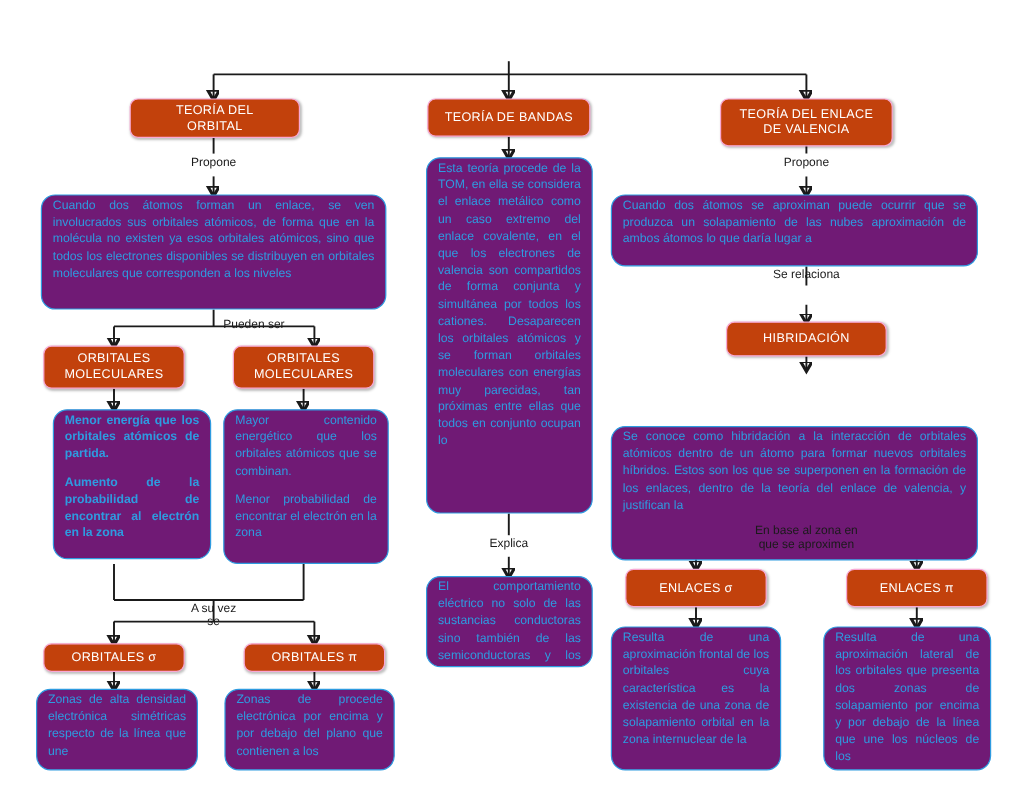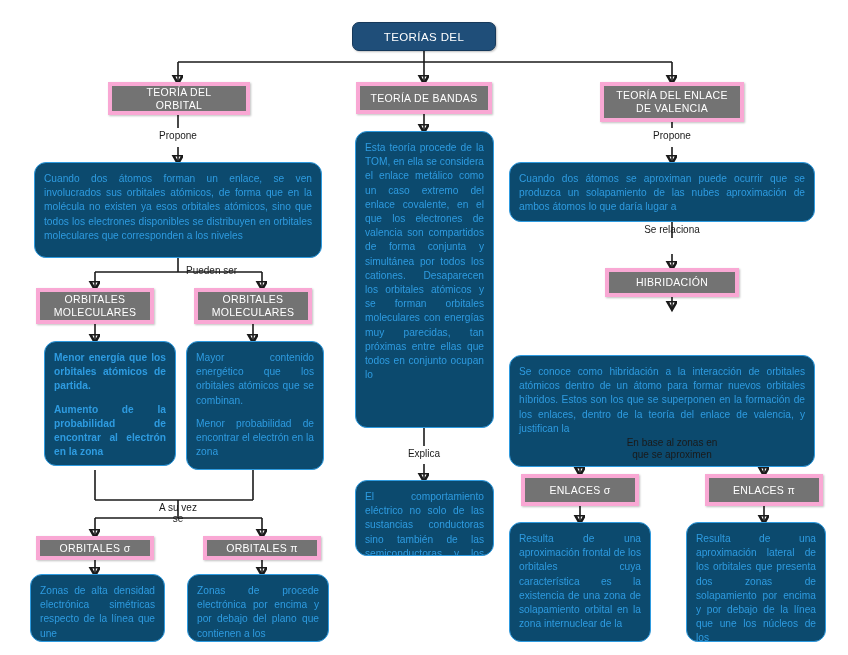--- a/index.html
+++ b/index.html
@@ -20,39 +20,39 @@
     border-radius:7px;
     color:#ffffff;
     display:flex;align-items:center;justify-content:center;
     text-align:center;
     font-size:11.5px;
     letter-spacing:.4px;
     box-shadow:1px 1px 2px rgba(0,0,0,.25);
   }
   
   .pill-blue{
-    background:#737373;
-    border:4px solid #f9a8d4;
-    border-radius:0;
+    background:#c2410c;
+    border:1px solid #f9a8d4;
+    border-radius:7px;
     color:#ffffff;
     display:flex;align-items:center;justify-content:center;
     text-align:center;
     font-size:10.5px;
     line-height:13px;
     letter-spacing:.3px;
     box-shadow:1px 1px 2px rgba(0,0,0,.25);
   }
   
   .card{
-    background:#0c4a6e;
+    background:#701a75;
     border:1.4px solid #2E9BE0;
     border-radius:12px;
     color:#2E9BE0;
     overflow:hidden;
-    padding:9px 9px 5px 9px;
+    padding:2px 9px 5px 9px;
   }
   .card p{
     margin:0 0 9px 0;
     font-size:10.2px;
     line-height:14.2px;
     text-align:justify;
     text-align-last:left;
     color:#2E9BE0;
   }
   .card p:last-child{margin-bottom:0;}
@@ -128,23 +128,20 @@
     <line x1="672" y1="420" x2="672" y2="440"></line>
     <path d="M580 458 L672 458 L764 458"></path>
     <line x1="580" y1="458" x2="580" y2="474" marker-end="url(#ah)"></line>
     <line x1="764" y1="458" x2="764" y2="474" marker-end="url(#ah)"></line>
     <line x1="672" y1="440" x2="672" y2="458"></line>
 
     <line x1="580" y1="506" x2="580" y2="522" marker-end="url(#ah)"></line>
     <line x1="764" y1="506" x2="764" y2="522" marker-end="url(#ah)"></line>
   </svg>
 
-  <div class="node pill-dark" style="left:352px;top:22px;width:144px;height:29px;">
-    <span>TEORÍAS DEL</span>
-  </div>
 
   <div class="node pill-blue" style="left:108px;top:82px;width:142px;height:33px;white-space:pre-line;">
     <span>TEORÍA DEL
 ORBITAL</span>
   </div>
 
   <div class="conn-label" style="left:118px;top:130px;width:120px;">Propone</div>
 
   <div class="node card" style="left:34px;top:162px;width:288px;height:96px;">
     <p>Cuando dos átomos forman un enlace, se ven involucrados sus orbitales atómicos, de forma que en la molécula no existen ya esos orbitales atómicos, sino que todos los electrones disponibles se distribuyen en orbitales moleculares que corresponden a los niveles</p>
@@ -219,21 +216,21 @@
   <div class="conn-label" style="left:622px;top:224px;width:100px;">Se relaciona</div>
 
   <div class="node pill-blue" style="left:605px;top:268px;width:134px;height:29px;">
     <span>HIBRIDACIÓN</span>
   </div>
 
   <div class="node card" style="left:509px;top:308px;width:306px;height:112px;margin-top:47px;">
     <p>Se conoce como hibridación a la interacción de orbitales atómicos dentro de un átomo para formar nuevos orbitales híbridos. Estos son los que se superponen en la formación de los enlaces, dentro de la teoría del enlace de valencia, y justifican la</p>
   </div>
 
-  <div class="conn-label" style="left:602px;top:437px;width:140px;white-space:pre-line;line-height:12px;">En base al zonas en
+  <div class="conn-label" style="left:602px;top:437px;width:140px;white-space:pre-line;line-height:12px;">En base al zona en
 que se aproximen</div>
 
   <div class="node pill-blue" style="left:521px;top:474px;width:118px;height:32px;">
     <span>ENLACES σ</span>
   </div>
 
   <div class="node pill-blue" style="left:705px;top:474px;width:118px;height:32px;">
     <span>ENLACES π</span>
   </div>
 

